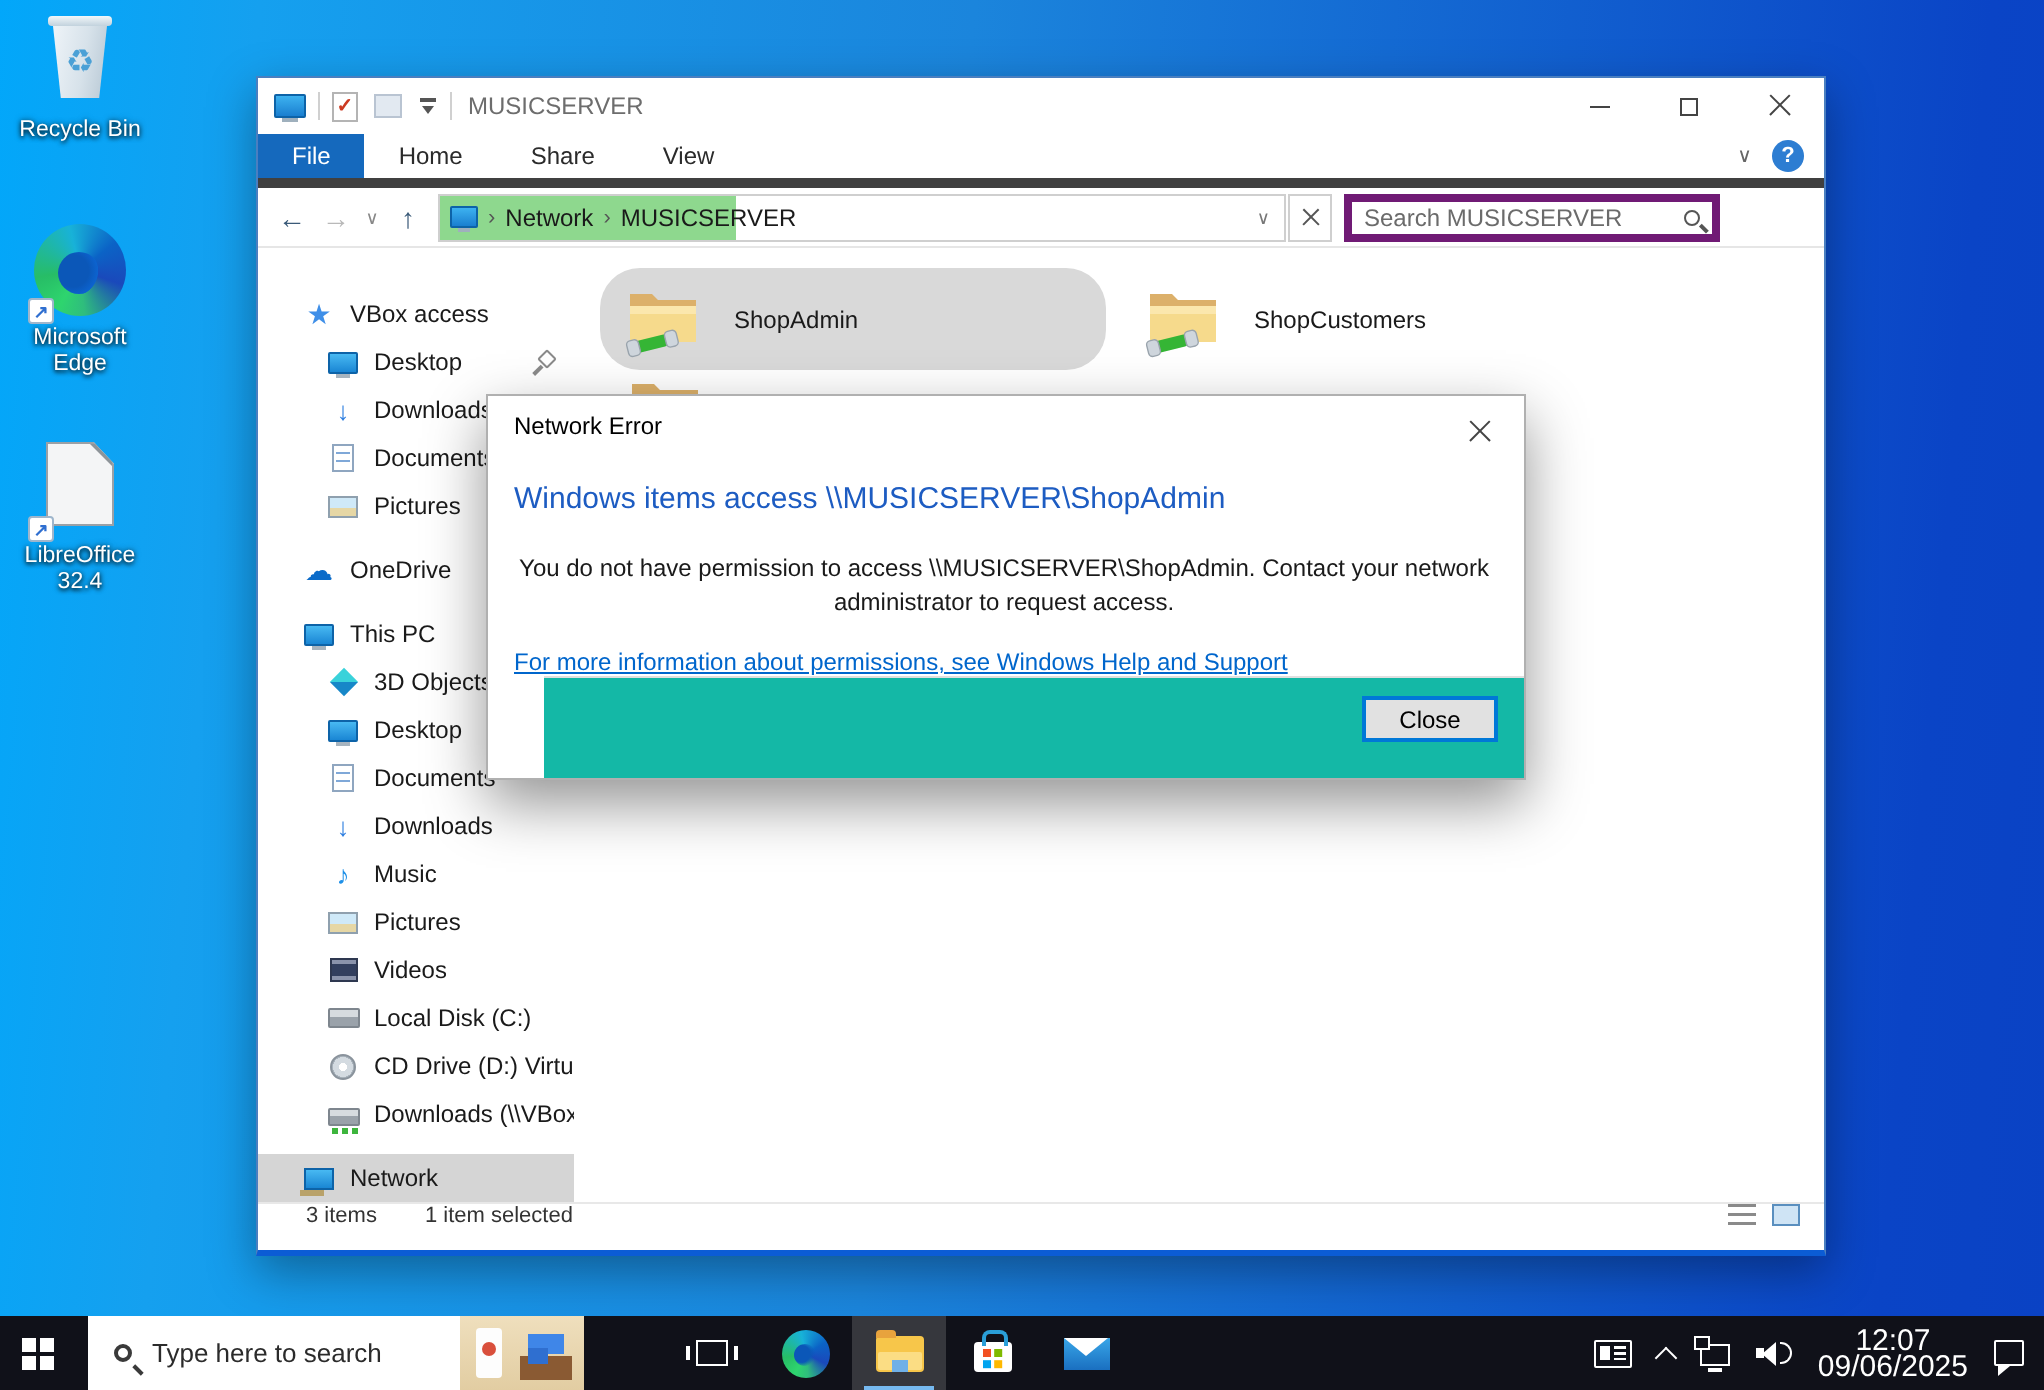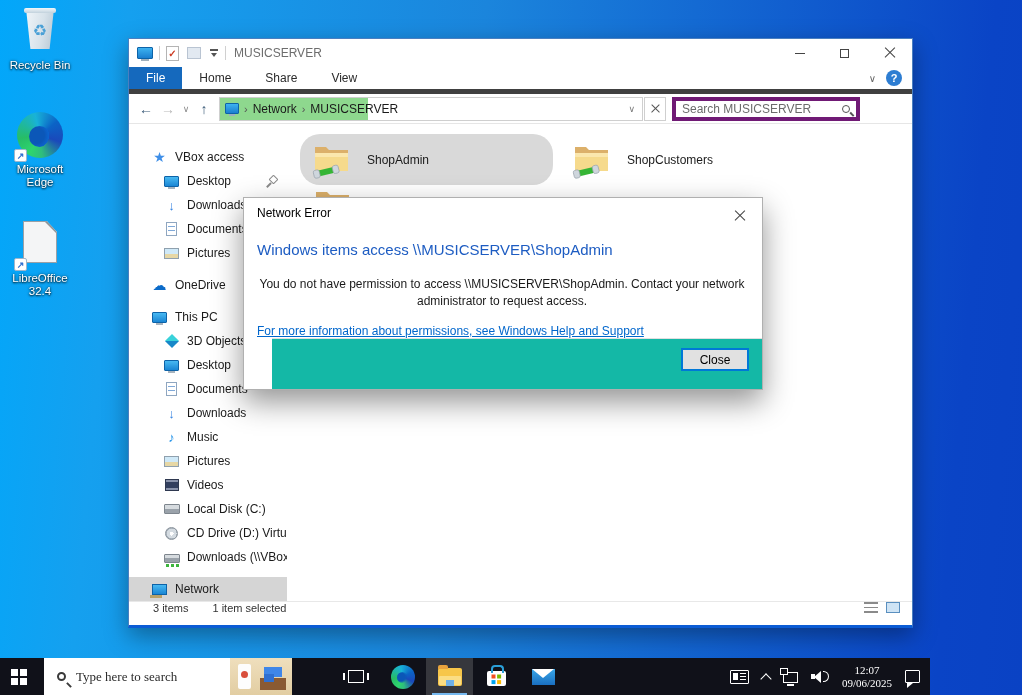--- a/index.html
+++ b/index.html
@@ -148,21 +148,21 @@
   .dlg-title { color:#000; }
   .dlg-x { margin-left:auto; width:26px; height:20px; display:flex; align-items:center; justify-content:center; cursor:pointer; }
   .dlg-heading { margin:13px 15px 0 13px; font-size:15px; color:#1d5cc2; }
   .dlg-body { margin:18px 15px 0 13px; color:#1a1a1a; line-height:17px; max-width:494px;text-align:center; }
   .dlg-link { display:inline-block; margin:14px 15px 0 13px; color:#0066cc; text-decoration:underline; cursor:pointer; }
   .dlg-footer { position:absolute; left:0; right:0; bottom:0; height:51px; background:#14b8a6; border-top:1px solid #e0e0e0;margin-left:28px; }
   .dlg-close-btn { position:absolute; right:13px; top:9px; width:68px; height:23px; background:#e1e1e1;
     border:2px solid #0078d7; font-size:12px; font-family:inherit; cursor:pointer; }
 
   
-  .taskbar { position:absolute; left:0; bottom:0; width:930px; height:37px; background:#101119; z-index:100;font-family:Liberation Serif, serif; }
+  .taskbar { position:absolute; left:0; bottom:0; width:1022px; height:37px; background:#101119; z-index:100; }
   .tb-start { position:absolute; left:0; top:0; width:44px; height:37px; display:flex; align-items:center; justify-content:center; cursor:pointer; }
   .start-logo { width:7px; height:7px; background:#fff; box-shadow:9px 0 #fff,0 9px #fff,9px 9px #fff; margin:-8px 8px 0 -8px; }
   .tb-search { position:absolute; left:44px; top:0; width:248px; height:37px; background:#fff; display:flex;
     align-items:center; padding-left:13px; }
   .tb-search input { border:none; outline:none; font-size:13px; font-family:inherit; width:130px; margin-left:10px; color:#222; }
   .tb-search input::placeholder { color:#2b2b2b; opacity:1; }
   .mag-dark { width:9px; height:9px; border:2px solid #3a3a3a; border-radius:50%; position:relative; flex:none; }
   .mag-dark::after { content:""; position:absolute; width:2px; height:6px; background:#3a3a3a; left:9px; top:8px; transform:rotate(-45deg); }
   .tb-art { position:absolute; right:0; top:0; width:62px; height:37px; background:linear-gradient(#efdfbd,#e2cda2); overflow:hidden; }
   .art-can { position:absolute; left:8px; top:6px; width:13px; height:25px; background:#fdfdfd; border-radius:2px; }
@@ -200,21 +200,21 @@
   .chev-up { width:8px; height:8px; border-left:1.7px solid #fff; border-top:1.7px solid #fff; transform:rotate(45deg); margin-top:4px; }
   .net-icon { width:15px; height:11px; border:1.6px solid #fff; position:relative; margin-top:2px; }
   .net-icon::before { content:""; position:absolute; left:-4px; top:-5px; width:6px; height:5px; border:1.5px solid #fff; background:#101119; }
   .net-icon::after { content:""; position:absolute; left:3px; right:3px; bottom:-4px; height:1.6px; background:#fff; }
   .vol { display:flex; align-items:center; }
   .vol-body { position:relative; width:10px; height:12px; }
   .vol-body::before { content:""; position:absolute; left:0; top:3.5px; width:4px; height:5px; background:#fff; }
   .vol-body::after { content:""; position:absolute; left:3px; top:0; border-top:6px solid transparent;
     border-bottom:6px solid transparent; border-right:7px solid #fff; }
   .vol-wave { width:6px; height:11px; border:1.7px solid #fff; border-left:none; border-radius:0 9px 9px 0; margin-left:2px; }
-  .clock { color:#fff; font-size:11px; text-align:center; line-height:13px; cursor:default; }
+  .clock { color:#fff; font-size:15px; text-align:center; line-height:13px; cursor:default; }
   .ac-icon { width:15px; height:13px; border:1.6px solid #fff; border-radius:1px; position:relative; }
   .ac-icon::after { content:""; position:absolute; left:1px; bottom:-6px; border-left:0 solid transparent;
     border-right:6px solid transparent; border-top:5px solid #fff; }
 
   svg { display:block; }
 </style>
 </head>
 <body>
 
 <div class="dt-icons">

